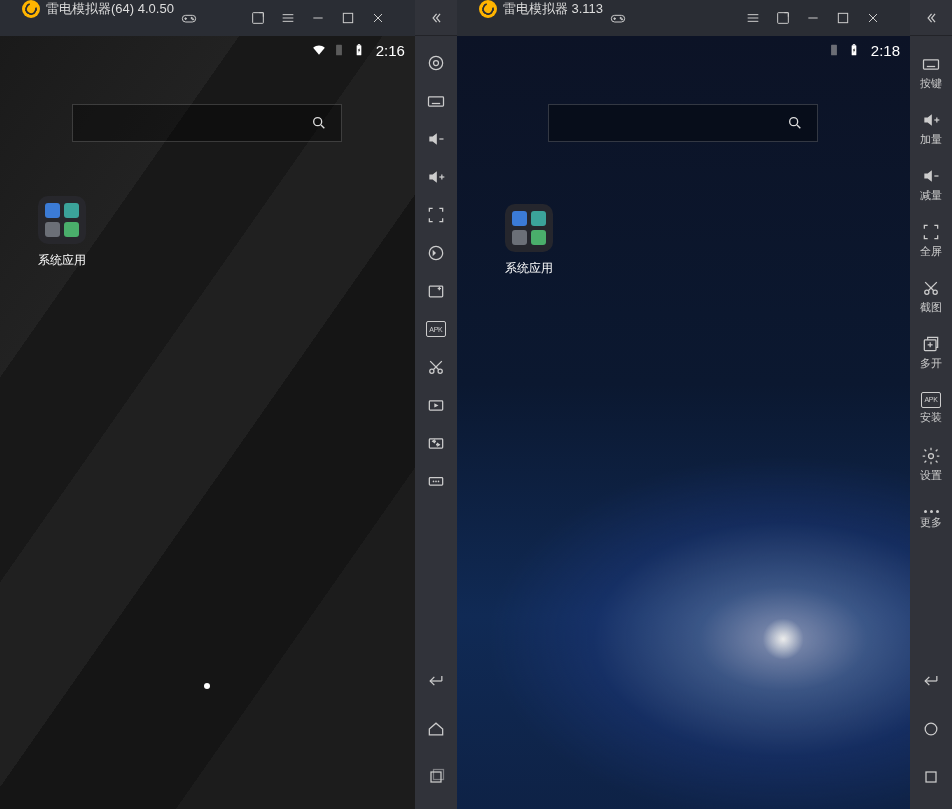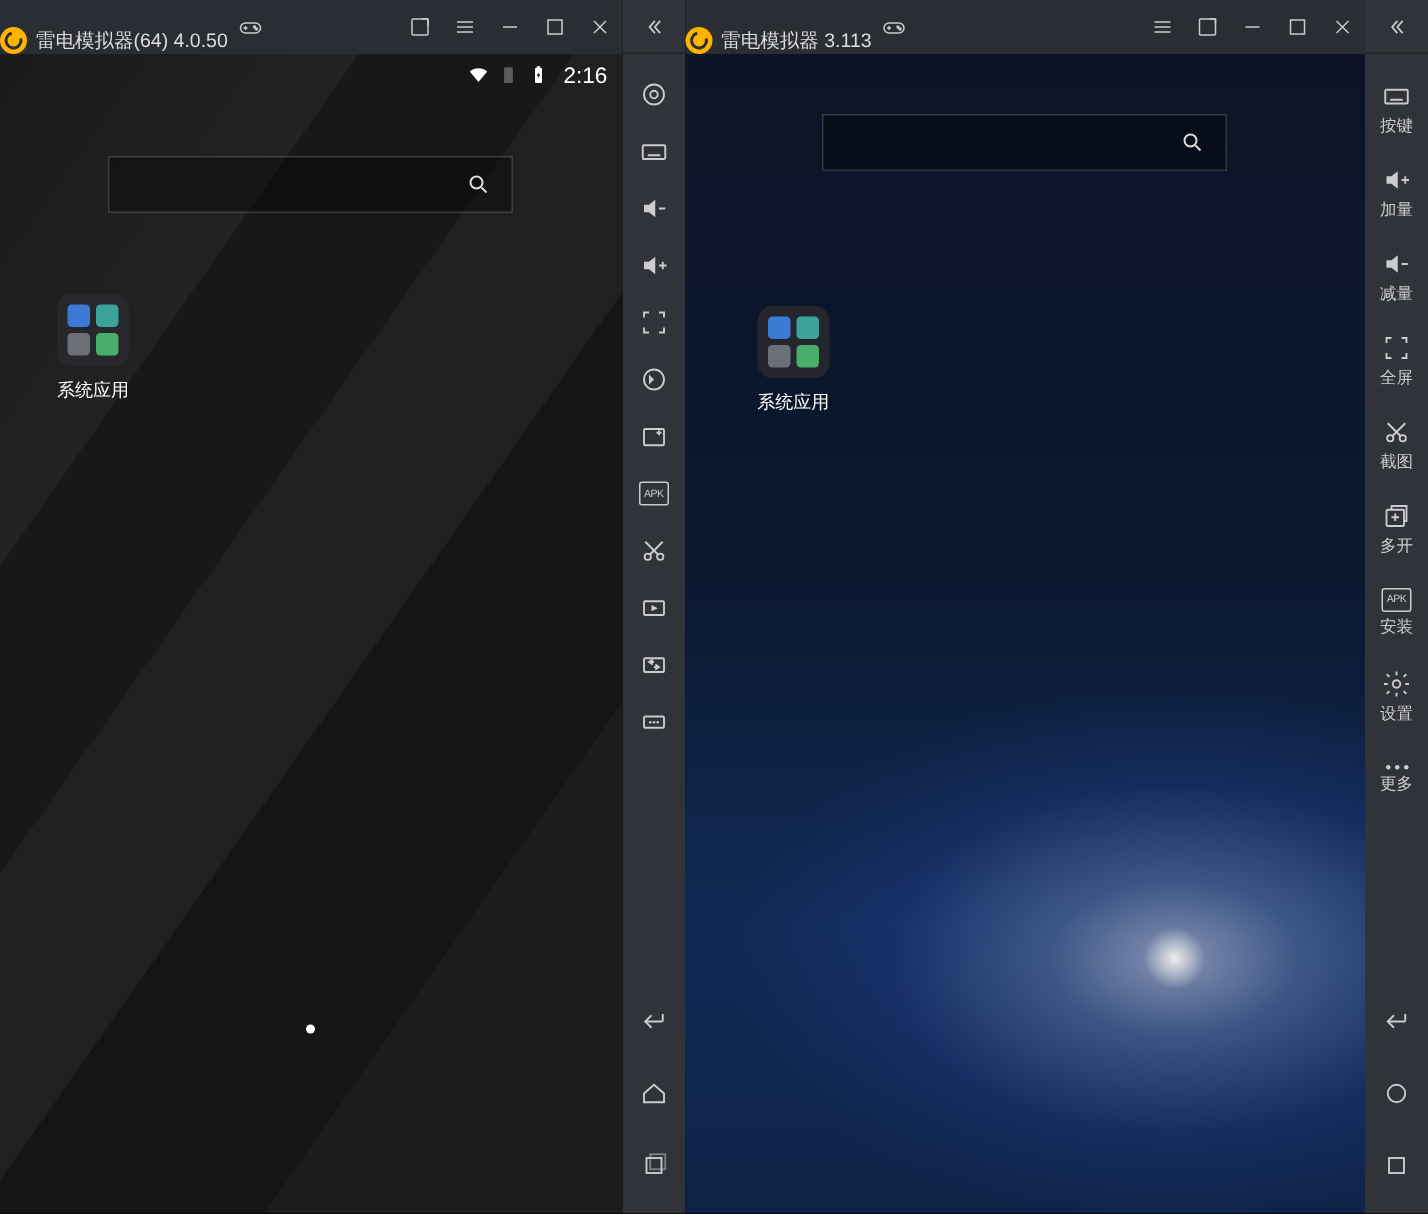--- a/index.html
+++ b/index.html
@@ -17,22 +17,22 @@
     position: relative;
   }
   .emu-left { width: 434px; }
   .emu-right { width: 474px; border-radius: 20px; }
 
   
   .titlebar {
     height: 36px;
     background: #2a2d34;
     display: flex;
-    align-items: flex-end;
-    padding: 0 0;
+    align-items: flex-start;
+    padding: 0 22px;
     color: #ddd;
     font-size: 13px;
     flex-shrink: 0;
   }
   .logo {
     width: 18px; height: 18px;
     border-radius: 50%;
     background: #ffb400;
     position: relative;
     margin-right: 6px;
@@ -459,20 +459,31 @@
     </div>
     <div class="tb-icon">
       <svg viewBox="0 0 24 24">
           <line x1="6" y1="6" x2="18" y2="18"></line>
           <line x1="18" y1="6" x2="6" y2="18"></line>
         </svg>
     </div>
   </div>
 
   <div class="screen galaxy">
+    <div class="statusbar">
+      <svg class="sim-icon" viewBox="0 0 24 24">
+          <rect x="7" y="3" width="10" height="18" rx="1" fill="#aaa"></rect>
+        </svg>
+      <svg viewBox="0 0 24 24">
+          <rect x="8" y="4" width="8" height="17" rx="1"></rect>
+          <rect x="10" y="2" width="4" height="2"></rect>
+          <path d="M13 8 L10 13 H12 L11 17 L14 11 H12 Z" fill="#000"></path>
+        </svg>
+      <span class="status-clock">2:18</span>
+    </div>
 
     <div class="searchbox">
       <svg viewBox="0 0 24 24">
           <circle cx="10" cy="10" r="6"></circle>
           <line x1="15" y1="15" x2="20" y2="20"></line>
         </svg>
     </div>
 
     <div class="app-folder">
       <div class="folder-box">

